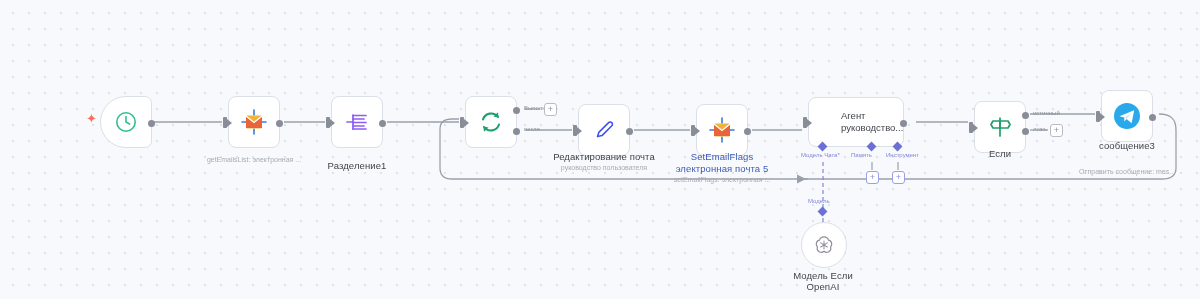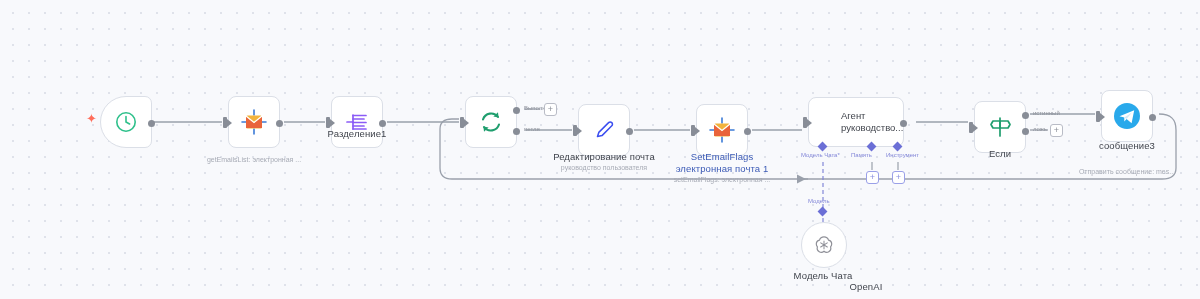--- a/index.html
+++ b/index.html
@@ -171,21 +171,21 @@
 
   <div class="node" style="left:331px;top:96px;width:52px;height:52px;">
     <svg class="icon" width="26" height="26" viewBox="0 0 26 26">
       <path d="M3 13 L9 13" stroke="#8b5cf6" stroke-width="1.7" stroke-linecap="round"></path>
       <path d="M9 6 L9 20" stroke="#8b5cf6" stroke-width="1.7" stroke-linecap="round"></path>
       <path d="M9 6.5 L22 6.5 M9 10 L20 10 M9 13.5 L22 13.5 M9 17 L20 17 M9 20 L22 20" stroke="#8b5cf6" stroke-width="1.7" stroke-linecap="round"></path>
     </svg>
     <div class="inport" style="left:-6px;top:20px;"></div>
     <div class="port" style="right:-4px;top:23px;"></div>
   </div>
-  <div class="nlabel" style="left:297px;top:128px;width:120px;">Разделение1</div>
+  <div class="nlabel" style="left:297px;top:160px;width:120px;">Разделение1</div>
 
   <div class="node" style="left:465px;top:96px;width:52px;height:52px;">
     <svg class="icon" width="26" height="26" viewBox="0 0 26 26">
       <path d="M5 10.5 A8.5 8.5 0 0 1 20 8" fill="none" stroke="#1f9e6e" stroke-width="2.1" stroke-linecap="round"></path>
       <path d="M21 15.5 A8.5 8.5 0 0 1 6 18" fill="none" stroke="#1f9e6e" stroke-width="2.1" stroke-linecap="round"></path>
       <path d="M20 3.2 L20.6 8.6 L15.4 7.6 Z" fill="#1f9e6e"></path>
       <path d="M6 22.8 L5.4 17.4 L10.6 18.4 Z" fill="#1f9e6e"></path>
     </svg>
     <div class="inport" style="left:-6px;top:20px;"></div>
     <div class="port" style="right:-4px;top:10px;"></div>
@@ -209,21 +209,21 @@
     <svg class="icon" width="26" height="26" viewBox="0 0 26 26">
       <path d="M13 1 L13 6 M13 20 L13 25 M1 13 L6 13 M20 13 L25 13" stroke="#3b7bd6" stroke-width="1.6" stroke-linecap="round"></path>
       <rect x="5" y="6.5" width="16" height="13" rx="1.5" fill="#f2b33d"></rect>
       <path d="M5 7.5 L13 14 L21 7.5 L21 19 L5 19 Z" fill="#e9643b"></path>
       <path d="M5 7 L13 13.5 L21 7" fill="none" stroke="#fff" stroke-width="1.2"></path>
     </svg>
     <div class="inport" style="left:-6px;top:20px;"></div>
     <div class="port" style="right:-4px;top:23px;"></div>
   </div>
   <div class="nlabel" style="left:662px;top:151px;width:120px;color:#3b5ab5;">SetEmailFlags</div>
-  <div class="nlabel" style="left:662px;top:163px;width:120px;color:#3b5ab5;">электронная почта 1</div>
+  <div class="nlabel" style="left:662px;top:163px;width:120px;color:#3b5ab5;">электронная почта 5</div>
   <div class="nsub" style="left:652px;top:175px;width:140px;">setEmailFlags: электронная ...</div>
 
   <div class="node wide" style="left:808px;top:97px;width:96px;height:50px;padding-left:24px;">
     <svg class="icon" width="22" height="22" viewBox="0 0 24 24">
       <path d="M12 3.2 L12 6" stroke="#1f232b" stroke-width="1.5" stroke-linecap="round"></path>
       <circle cx="12" cy="2.6" r="1.1" fill="#1f232b"></circle>
       <rect x="4.4" y="6.2" width="15.2" height="12" rx="3" fill="none" stroke="#1f232b" stroke-width="1.7"></rect>
       <circle cx="9" cy="12" r="1.7" fill="#1f232b"></circle>
       <circle cx="15" cy="12" r="1.7" fill="#1f232b"></circle>
       <path d="M2.2 10.5 L2.2 14 M21.8 10.5 L21.8 14" stroke="#1f232b" stroke-width="1.6" stroke-linecap="round"></path>
@@ -276,16 +276,16 @@
   <div class="diamond" style="left:819px;top:208px;"></div>
   <div class="circlenode" style="left:801px;top:222px;">
     <svg class="icon" width="22" height="22" viewBox="0 0 24 24">
       <path d="M12 3.2 C9.6 3.2 7.7 4.6 7.1 6.6 C5.1 7 3.6 8.8 3.6 11 C3.6 12.2 4 13.3 4.8 14.1
                C4.2 16.1 5 18.3 6.8 19.4 C8.5 20.4 10.6 20.1 12 18.9 C13.4 20.1 15.5 20.4 17.2 19.4
                C19 18.3 19.8 16.1 19.2 14.1 C20 13.3 20.4 12.2 20.4 11 C20.4 8.8 18.9 7 16.9 6.6
                C16.3 4.6 14.4 3.2 12 3.2 Z" fill="none" stroke="#8f9098" stroke-width="1.3"></path>
       <path d="M12 7.3 L12 16.6 M8 9.4 L16 14.4 M16 9.4 L8 14.4" fill="none" stroke="#8f9098" stroke-width="1.1"></path>
     </svg>
   </div>
-  <div class="nlabel" style="left:763px;top:270px;width:120px;">Модель Чата</div>
-  <div class="nlabel" style="left:806px;top:281px;width:120px;">OpenAI</div>
+  <div class="nlabel" style="left:763px;top:270px;width:120px;">Модель Если</div>
+  <div class="nlabel" style="left:763px;top:281px;width:120px;">OpenAI</div>
 
 </div>
 
 </body></html>

